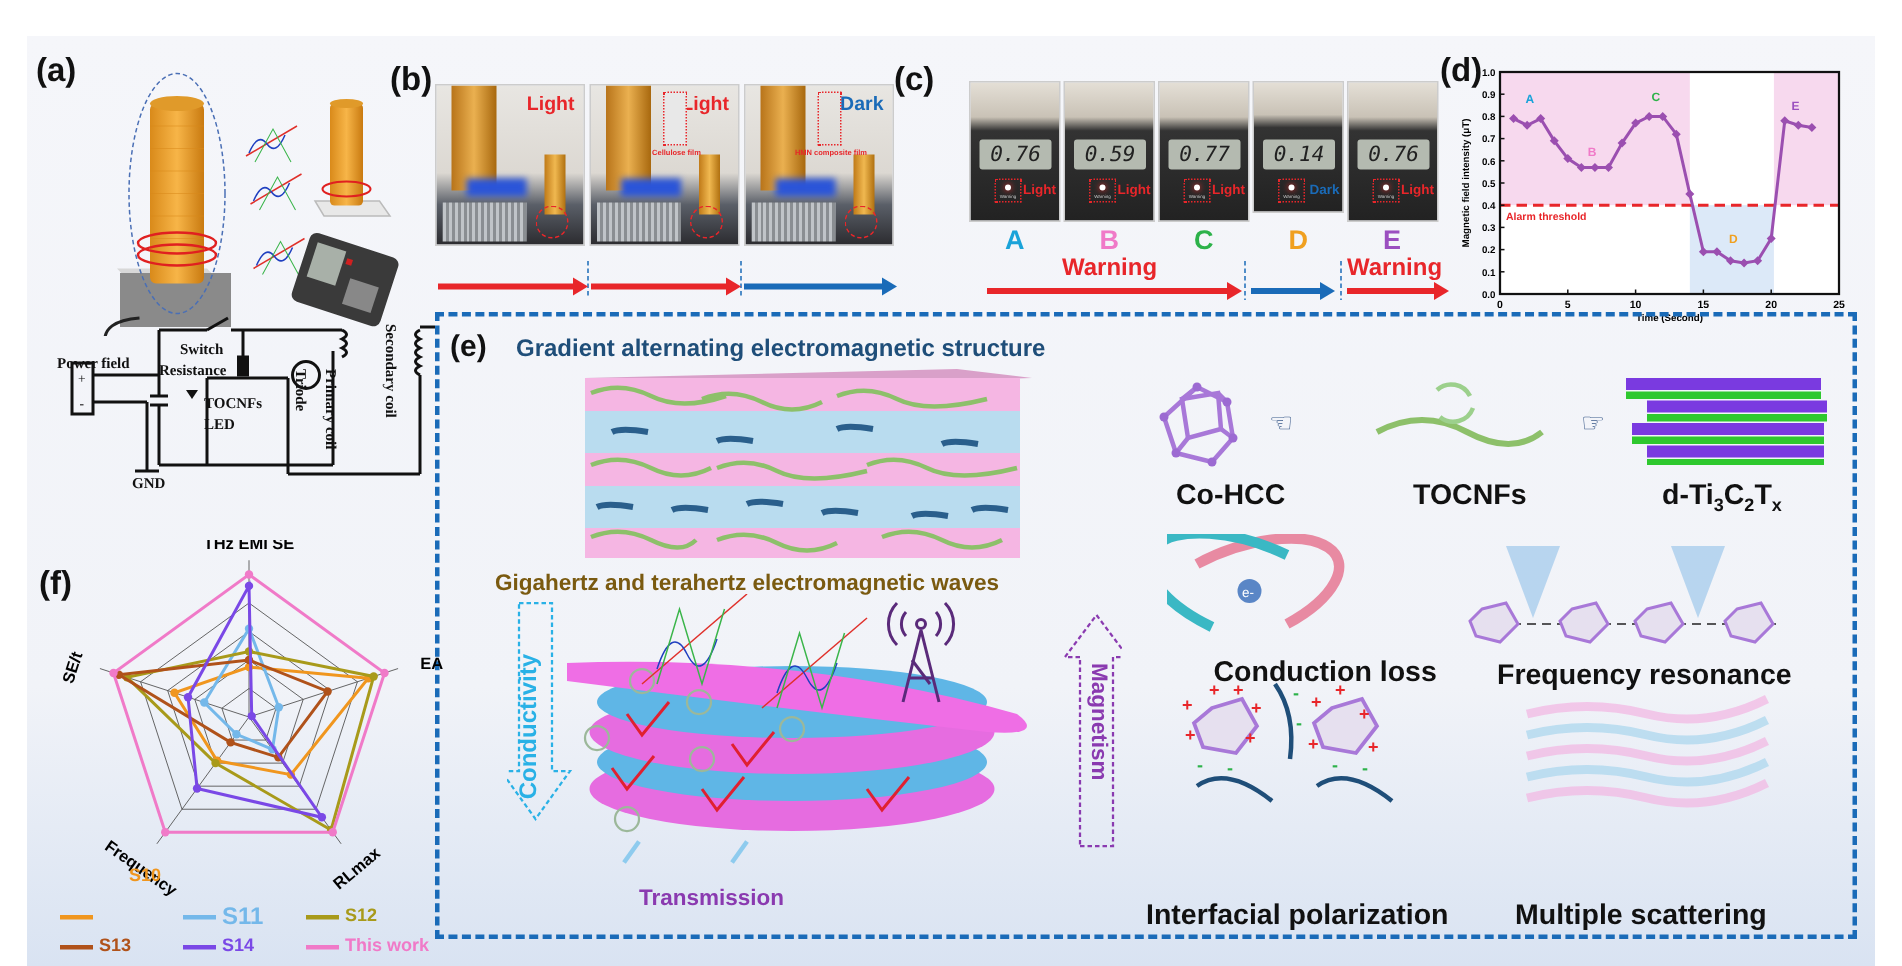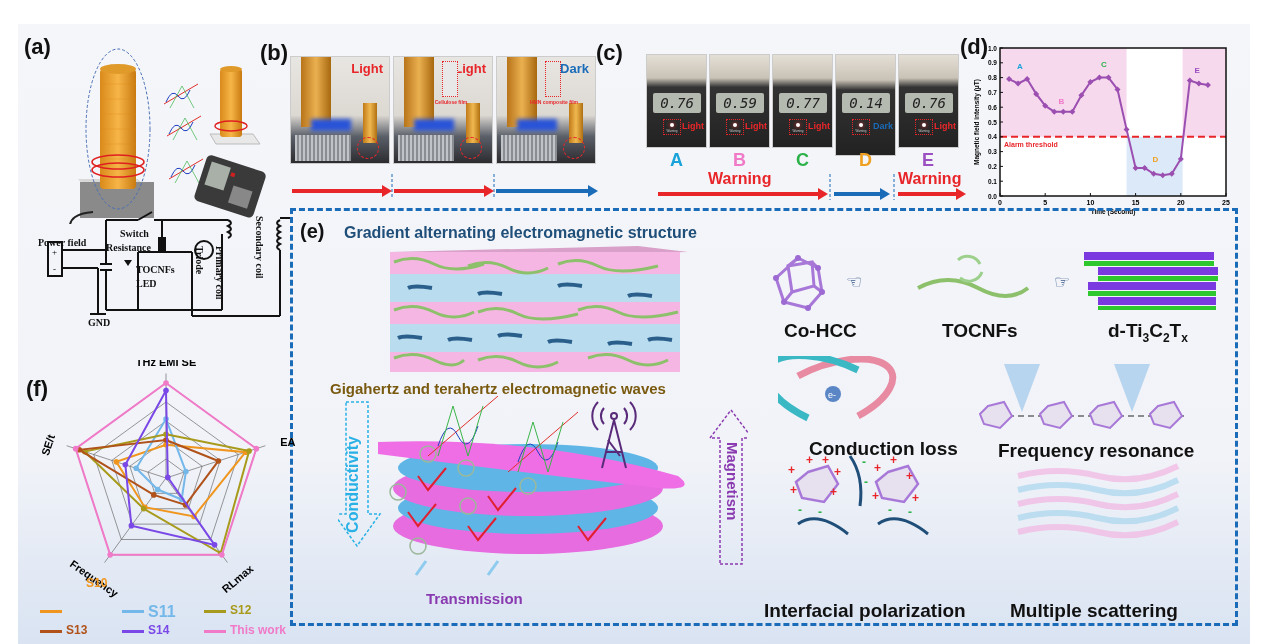--- a/index.html
+++ b/index.html
@@ -545,21 +545,21 @@
       <div style="position: absolute; right: 2px; top: 66px; font: bold 9px &quot;Liberation Sans&quot;, sans-serif; color: rgb(232, 38, 42);">Light</div>
     </div>
     <div class="photo" style="left: 754px; top: 30px; width: 61px; height: 94px; background: linear-gradient(rgb(228, 223, 214) 0%, rgb(201, 194, 182) 25%, rgb(51, 51, 51) 35%, rgb(34, 34, 34) 100%);">
       <div style="position: absolute; left: 6px; top: 38px; width: 48px; height: 20px; background: rgb(180, 186, 176); border-radius: 2px;"></div>
       <div style="position: absolute; left: 6px; top: 40px; width: 48px; text-align: center; font: italic 14px &quot;DejaVu Sans Mono&quot;, monospace; color: rgb(34, 34, 34);">0.77</div>
       <div style="position: absolute; left: 16px; top: 64px; width: 18px; height: 16px; border: 1.5px dotted rgb(232, 38, 42);"></div>
       <div style="position: absolute; left: 23px; top: 68px; width: 4px; height: 4px; border-radius: 50%; background: rgb(255, 255, 255); box-shadow: rgb(255, 48, 48) 0px 0px 4px;"></div>
       <div style="position: absolute; left: 16px; top: 74px; width: 18px; text-align: center; font: 3px &quot;Liberation Sans&quot;, sans-serif; color: rgb(204, 204, 204);">Warning</div>
       <div style="position: absolute; right: 2px; top: 66px; font: bold 9px &quot;Liberation Sans&quot;, sans-serif; color: rgb(232, 38, 42);">Light</div>
     </div>
-    <div class="photo" style="left: 817px; top: 30px; width: 61px; height: 102px; background: linear-gradient(rgb(228, 223, 214) 0%, rgb(201, 194, 182) 25%, rgb(51, 51, 51) 35%, rgb(34, 34, 34) 100%);">
+    <div class="photo" style="left: 817px; top: 30px; width: 61px; height: 88px; background: linear-gradient(rgb(228, 223, 214) 0%, rgb(201, 194, 182) 25%, rgb(51, 51, 51) 35%, rgb(34, 34, 34) 100%);">
       <div style="position: absolute; left: 6px; top: 38px; width: 48px; height: 20px; background: rgb(180, 186, 176); border-radius: 2px;"></div>
       <div style="position: absolute; left: 6px; top: 40px; width: 48px; text-align: center; font: italic 14px &quot;DejaVu Sans Mono&quot;, monospace; color: rgb(34, 34, 34);">0.14</div>
       <div style="position: absolute; left: 16px; top: 64px; width: 18px; height: 16px; border: 1.5px dotted rgb(232, 38, 42);"></div>
       <div style="position: absolute; left: 23px; top: 68px; width: 4px; height: 4px; border-radius: 50%; background: rgb(255, 255, 255); box-shadow: rgb(255, 48, 48) 0px 0px 4px;"></div>
       <div style="position: absolute; left: 16px; top: 74px; width: 18px; text-align: center; font: 3px &quot;Liberation Sans&quot;, sans-serif; color: rgb(204, 204, 204);">Warning</div>
       <div style="position: absolute; right: 2px; top: 66px; font: bold 9px &quot;Liberation Sans&quot;, sans-serif; color: rgb(26, 107, 184);">Dark</div>
     </div>
     <div class="photo" style="left: 880px; top: 30px; width: 61px; height: 94px; background: linear-gradient(rgb(228, 223, 214) 0%, rgb(201, 194, 182) 25%, rgb(51, 51, 51) 35%, rgb(34, 34, 34) 100%);">
       <div style="position: absolute; left: 6px; top: 38px; width: 48px; height: 20px; background: rgb(180, 186, 176); border-radius: 2px;"></div>
       <div style="position: absolute; left: 6px; top: 40px; width: 48px; text-align: center; font: italic 14px &quot;DejaVu Sans Mono&quot;, monospace; color: rgb(34, 34, 34);">0.76</div>

